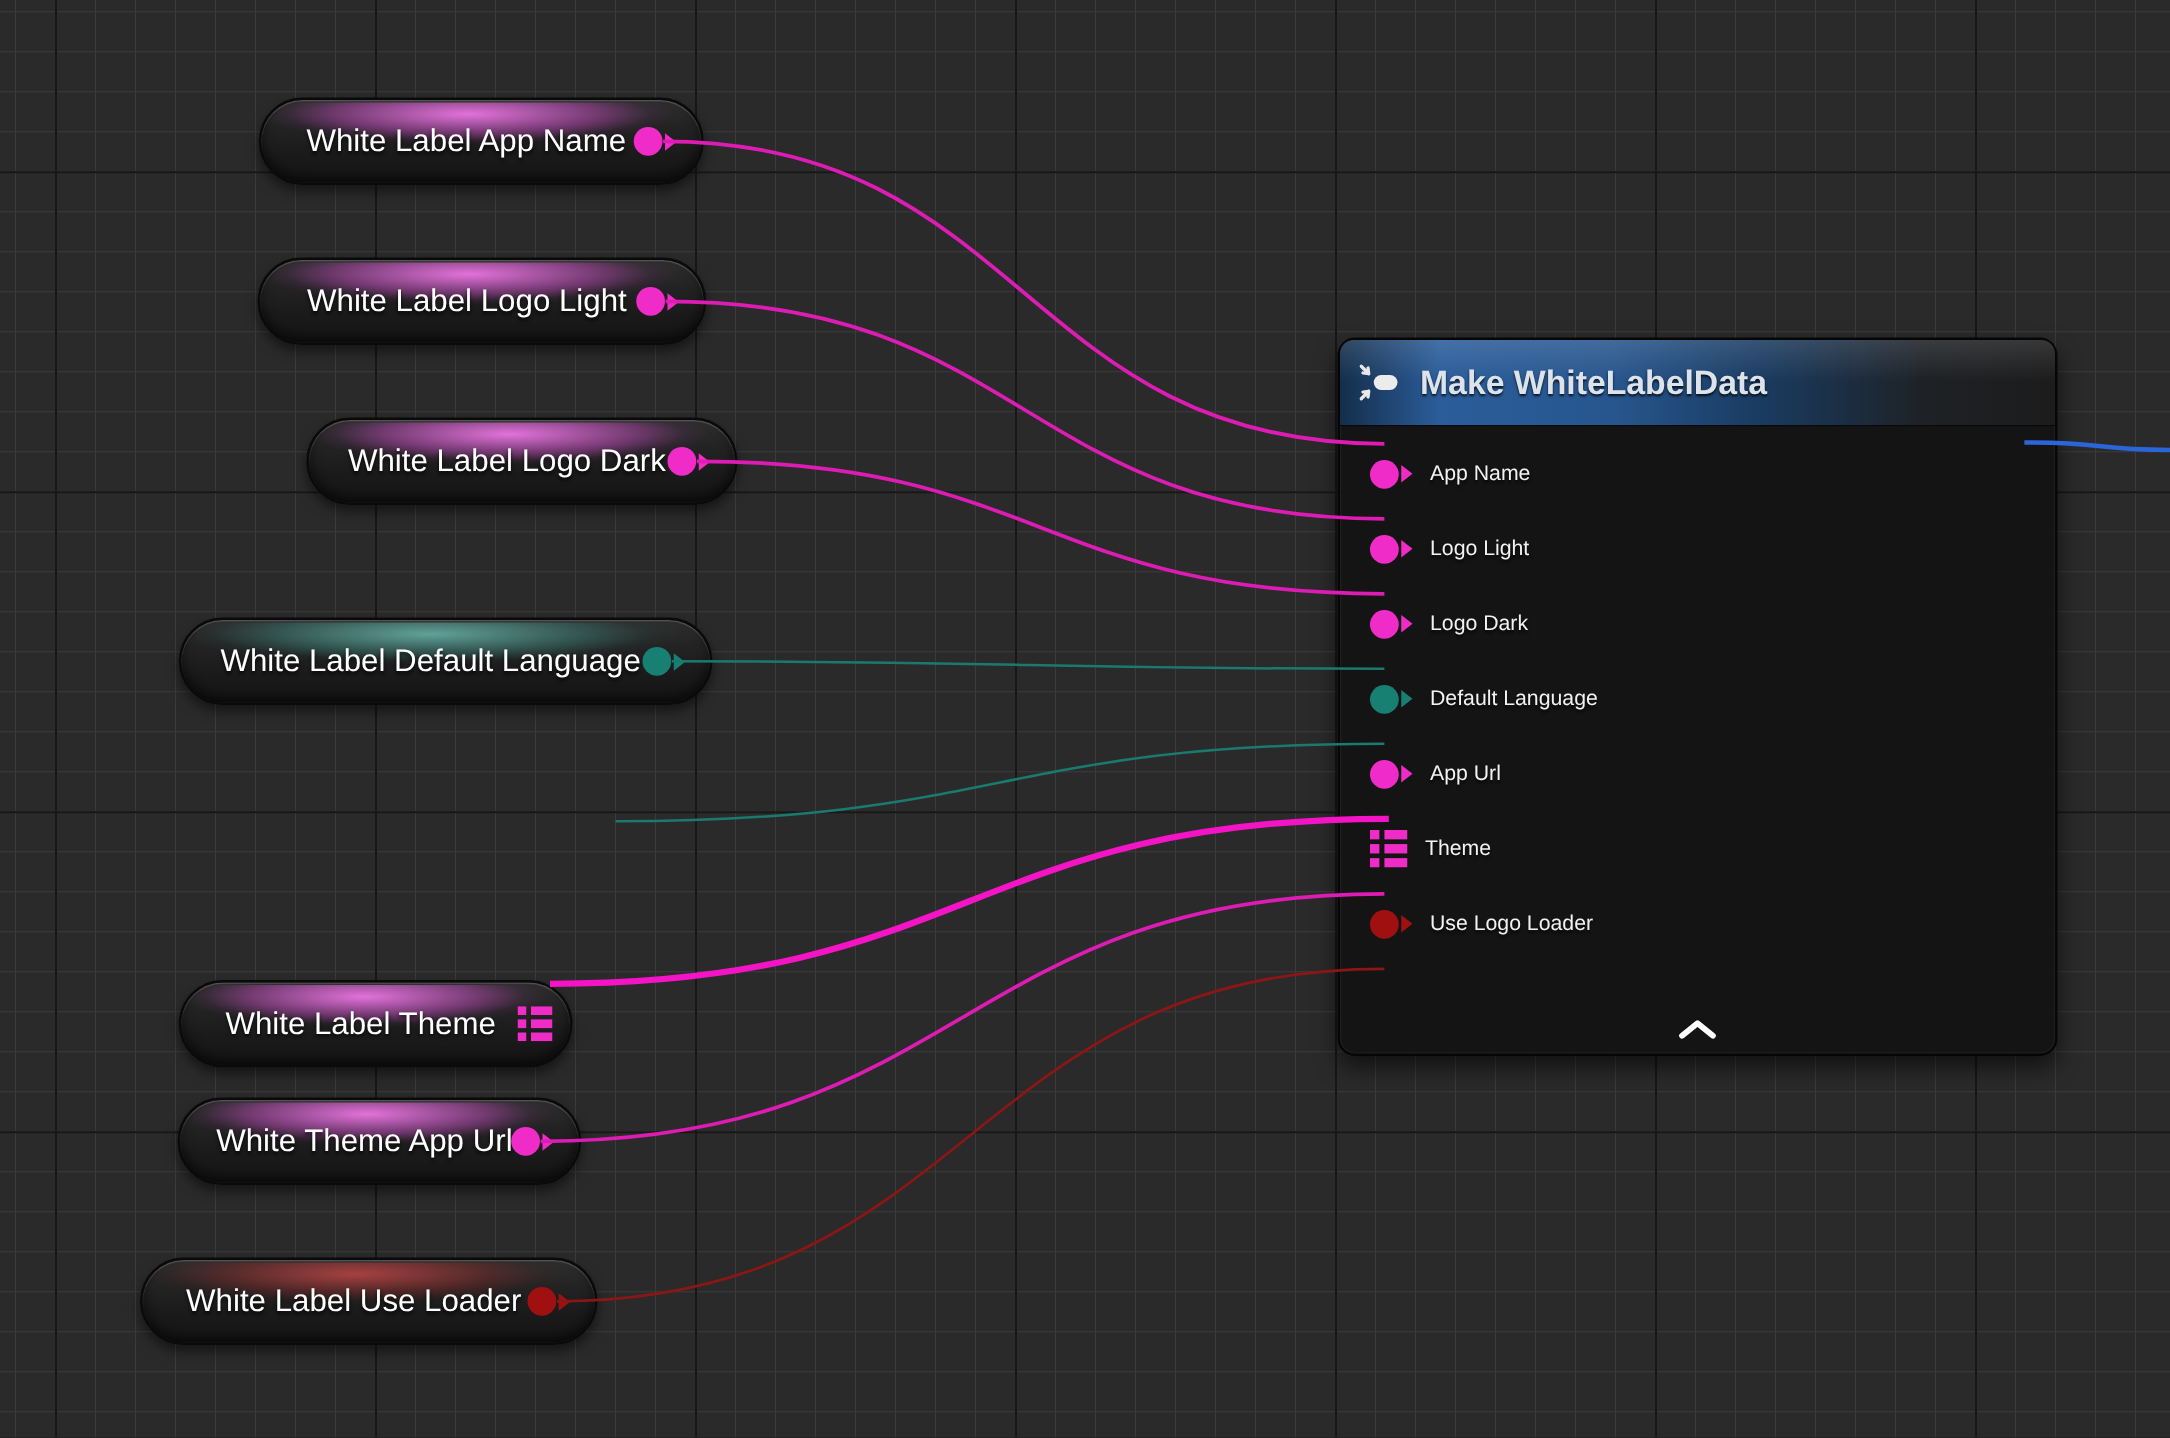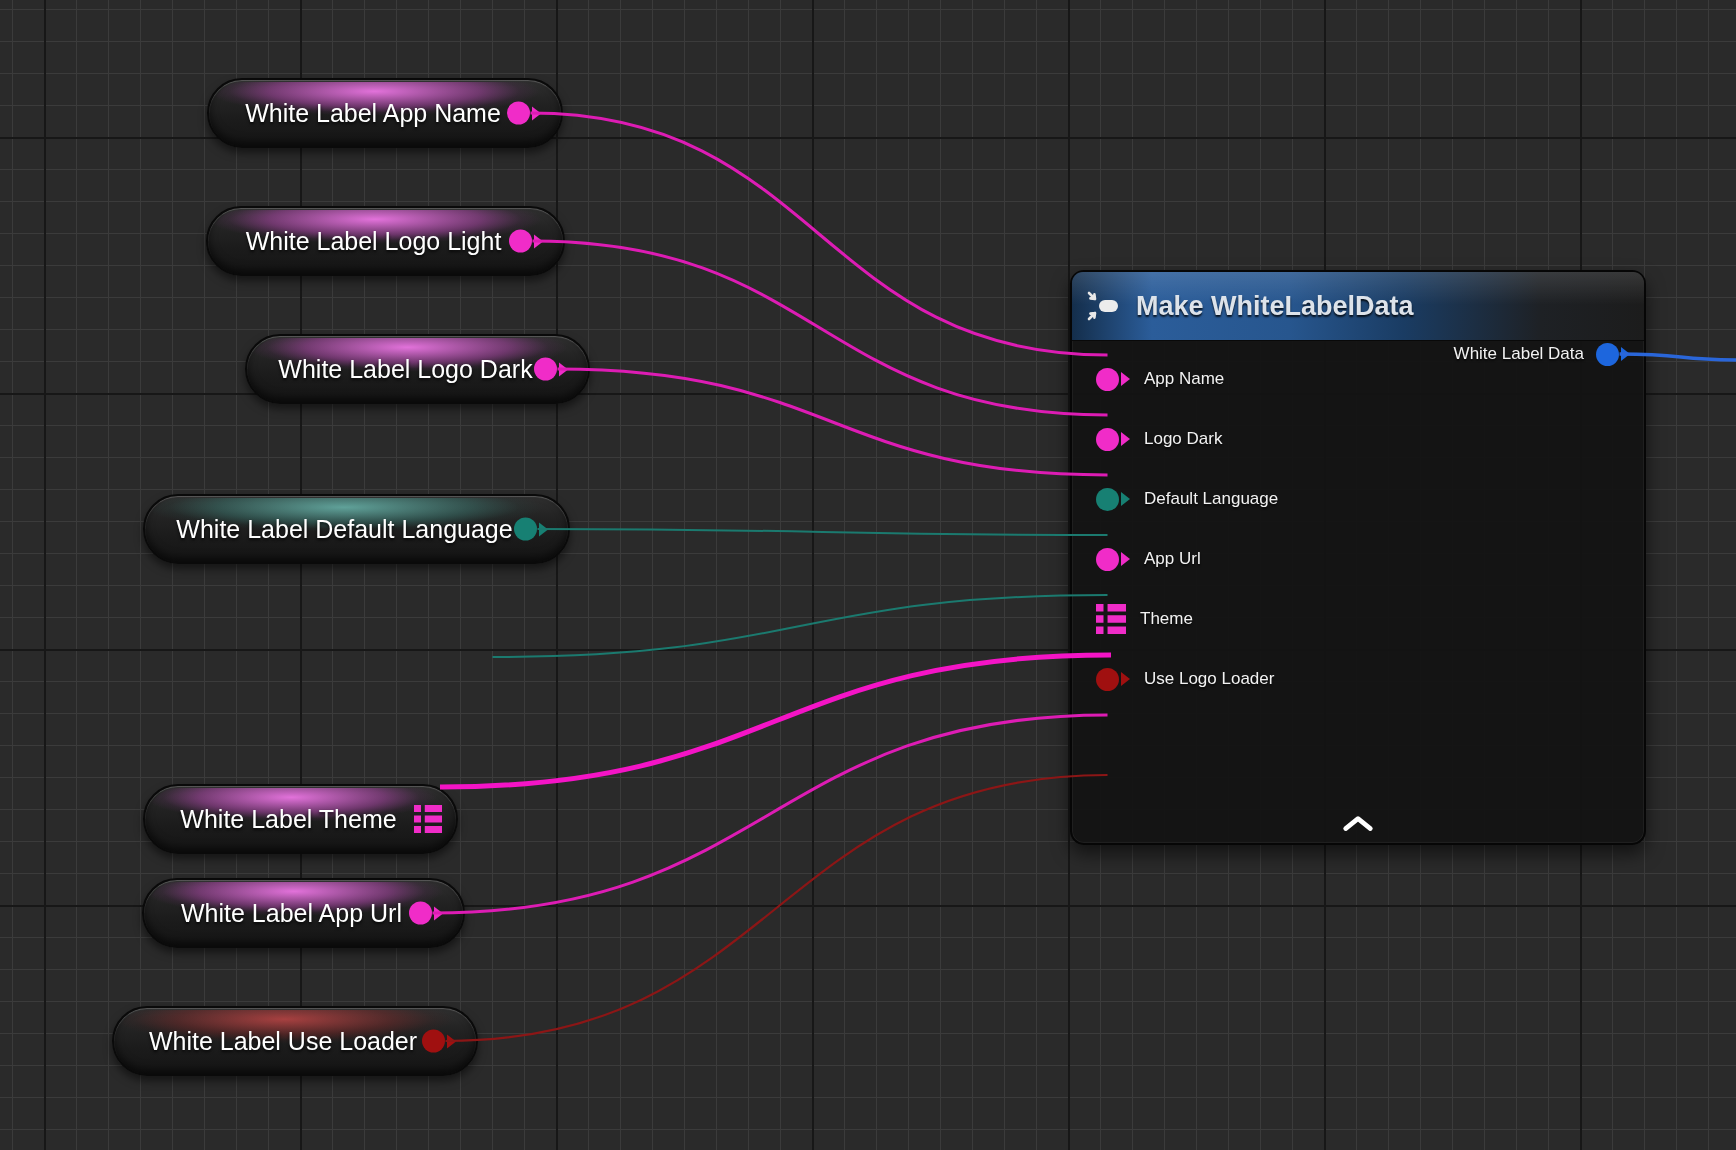--- a/index.html
+++ b/index.html
@@ -137,21 +137,21 @@
           <rect x="10" y="0" width="16" height="6.5"></rect>
         <rect x="0" y="9.75" width="6.5" height="6.5"></rect>
           <rect x="10" y="9.75" width="16" height="6.5"></rect>
         <rect x="0" y="19.5" width="6.5" height="6.5"></rect>
           <rect x="10" y="19.5" width="16" height="6.5"></rect>
       </svg>
     </span>
   </div>
 
   <div class="getter g-string" style="left:142px;top:878px;width:323px;">
-    <span class="glabel">White Label App Url</span>
+    <span class="glabel">White Theme App Url</span>
     <span class="pin t-string" id="pin-g-app-url">
         <i class="dot"></i>
         <i class="tri"></i>
       </span>
   </div>
 
   <div class="getter g-bool" style="left:112px;top:1006px;width:366px;">
     <span class="glabel">White Label Use Loader</span>
     <span class="pin t-bool" id="pin-g-use-loader">
         <i class="dot"></i>
@@ -169,20 +169,27 @@
       <span class="mk-title">Make WhiteLabelData</span>
     </div>
 
     <div class="mk-body">
       <div class="mk-row">
         <span class="pin-in t-string" id="pin-mk-0">
             <i class="dot"></i>
             <i class="tri"></i>
           </span>
         <span class="pin-label">App Name</span>
+      </div>
+      <div class="mk-row">
+        <span class="pin-in t-string" id="pin-mk-1">
+            <i class="dot"></i>
+            <i class="tri"></i>
+          </span>
+        <span class="pin-label">Logo Light</span>
       </div>
       <div class="mk-row">
         <span class="pin-in t-string" id="pin-mk-2">
             <i class="dot"></i>
             <i class="tri"></i>
           </span>
         <span class="pin-label">Logo Dark</span>
       </div>
       <div class="mk-row">
         <span class="pin-in t-enum" id="pin-mk-3">
@@ -213,27 +220,20 @@
       </div>
       <div class="mk-row">
         <span class="pin-in t-bool" id="pin-mk-7">
             <i class="dot"></i>
             <i class="tri"></i>
           </span>
         <span class="pin-label">Use Logo Loader</span>
       </div>
     </div>
 
-    <div class="mk-out">
-      <span class="pin-label">White Label Data</span>
-      <span class="pin-in t-structout" id="pin-mk-out">
-          <i class="dot"></i>
-          <i class="tri"></i>
-        </span>
-    </div>
 
     <button class="mk-collapse">
       <svg width="40" height="20" viewBox="0 0 44 22">
         <path d="M6 17 L22 4 L38 17" stroke="#ffffff" stroke-width="6" fill="none" stroke-linecap="round" stroke-linejoin="round"></path>
       </svg>
     </button>
   </div>
 
 </div>
 

